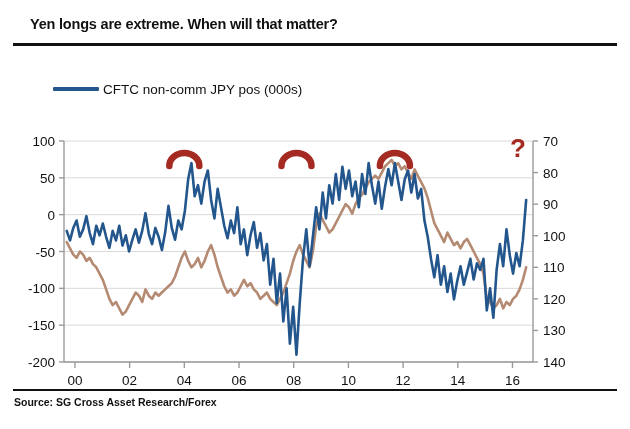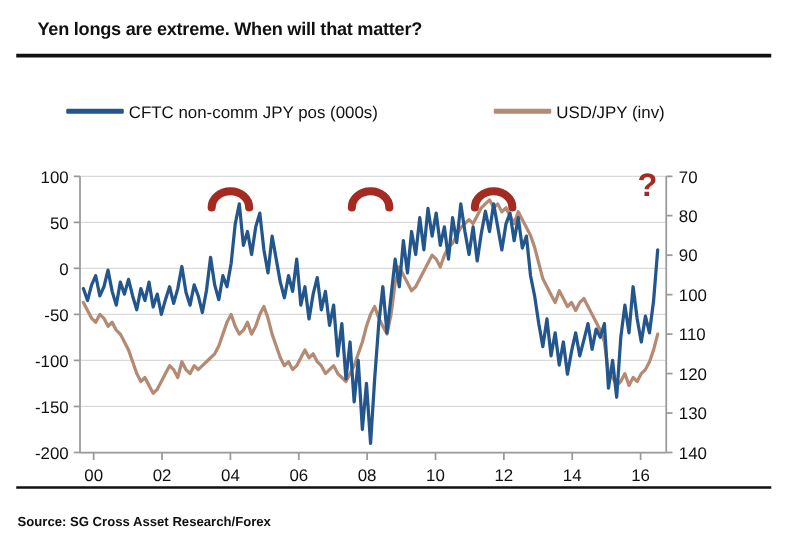--- a/index.html
+++ b/index.html
@@ -12,21 +12,21 @@
     letter-spacing:-0.2px;white-space:nowrap;
   }
   .title-rule{
     position:absolute;left:13px;top:43px;width:604px;height:3px;background:#111111;
   }
   .footer-rule{
     position:absolute;left:13px;top:389px;width:604px;height:2px;background:#111111;
   }
   .source{
     position:absolute;left:14px;top:396px;
-    font-size:10.5px;font-weight:bold;color:#111111;white-space:nowrap;margin-top:16px;
+    font-size:10.5px;font-weight:bold;color:#111111;white-space:nowrap;
   }
 
   
   .legend{position:absolute;left:0;top:78px;width:630px;height:22px;}
   .legend-item{position:absolute;display:flex;align-items:center;height:22px;}
   .legend-swatch{width:46px;height:4px;border-radius:1px;margin-right:4px;}
   .legend-label{font-size:13.5px;color:#111;white-space:nowrap;}
   #legend-0{left:53px;}
   #legend-1{left:395px;}
 
@@ -44,24 +44,20 @@
 
 <div id="root">
 
   <div class="title">Yen longs are extreme. When will that matter?</div>
   <div class="title-rule"></div>
 
   <div class="legend">
     <div class="legend-item" id="legend-0">
       <span class="legend-swatch" style="background: rgb(35, 86, 140);"></span>
       <span class="legend-label">CFTC non-comm JPY pos (000s)</span>
-    </div>
-    <div class="legend-item" id="legend-1">
-      <span class="legend-swatch" style="background: rgb(181, 138, 114);"></span>
-      <span class="legend-label">USD/JPY (inv)</span>
     </div>
   </div>
 
   <div class="plot-wrap">
     <svg class="chart" id="chart-svg" width="630" height="429">
         <line x1="64" y1="125" x2="533" y2="125" stroke="#d9d9d9" stroke-width="1"></line>
         <line x1="64" y1="161.83333333333331" x2="533" y2="161.83333333333331" stroke="#d9d9d9" stroke-width="1"></line>
         <line x1="64" y1="198.66666666666669" x2="533" y2="198.66666666666669" stroke="#d9d9d9" stroke-width="1"></line>
         <line x1="64" y1="235.5" x2="533" y2="235.5" stroke="#d9d9d9" stroke-width="1"></line>
         <line x1="64" y1="272.33333333333337" x2="533" y2="272.33333333333337" stroke="#d9d9d9" stroke-width="1"></line>

